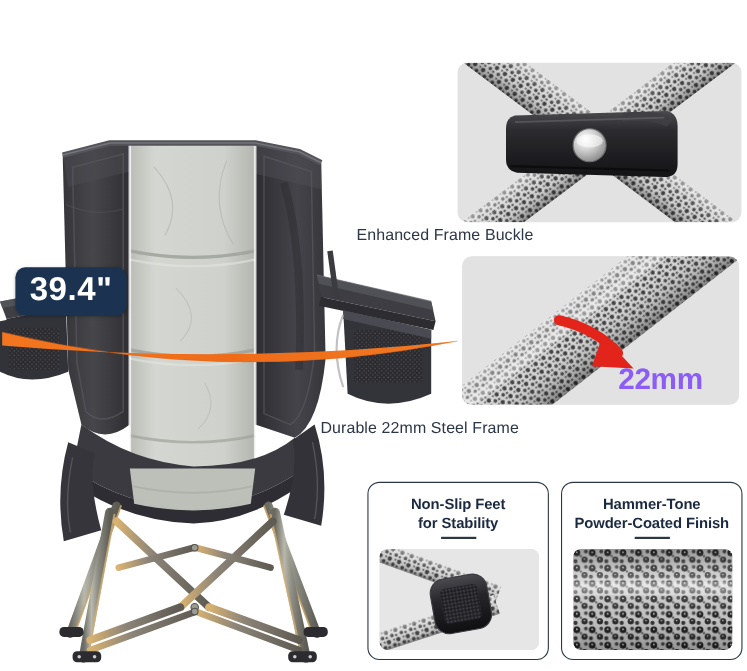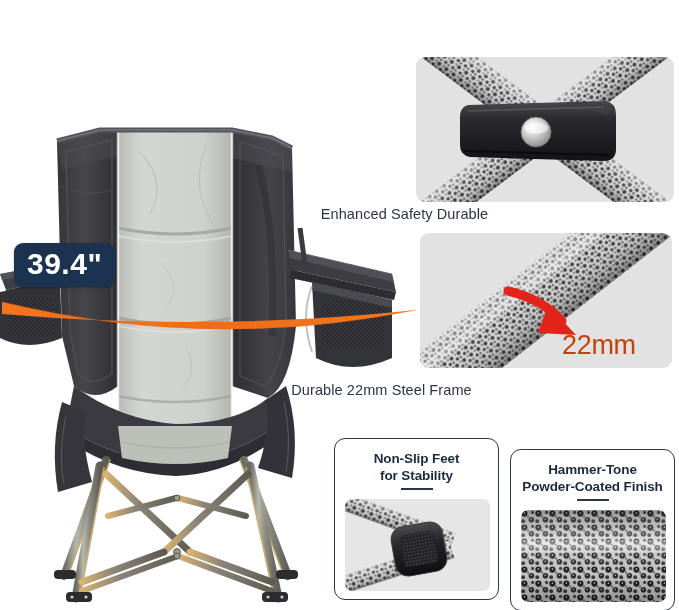--- a/index.html
+++ b/index.html
@@ -52,43 +52,43 @@
   }
   .cap-buckle { left:0; top:206px; width:679px; text-align:center; padding-left:130px; }
   .cap-frame  { left:0; top:382px; width:679px; text-align:center; padding-left:84px; }
 
   
   .card {
     position:absolute; background:#ffffff;
     border:1.4px solid #2b3647; border-radius:11px;padding-left:11px;
   }
   .card-feet  { left:334px; top:438px; width:165px; height:162px; }
-  .card-coat  { left:510px; top:449px; width:165px; height:162px; }
+  .card-coat  { left:510px; top:438px; width:165px; height:162px; }
   .card-title {
     position:absolute; left:0; top:11px; width:100%;
     text-align:center; font-size:13.5px; font-weight:700;
     line-height:17px; color:#1b2a41; letter-spacing:-0.1px;
   }
   .card-rule {
     position:absolute; left:50%; top:49px; margin-left:-16px;
     width:32px; height:2px; background:#2b3647;
   }
   .card-img {
     position:absolute; left:10px; top:60px;
     width:145px; height:92px; border-radius:7px; overflow:hidden;
     background:#e6e6e6;
   }
   .card-coat .card-title { top:11px; }
   .card-coat .card-rule { top:49px; }
 
   
   .mm-label {
     position:absolute; left:562px; top:330px;
-    font-size:27px; color:#c2410c; letter-spacing:-0.3px;
-    font-weight:400; z-index:12;
+    font-size:27px; color:#8b5cf6; letter-spacing:-0.3px;
+    font-weight:700; z-index:12;
   }
 </style>
 </head>
 <body>
 
 <div class="header">
 </div>
 
 <div class="badge">39.4"</div>
 
@@ -298,21 +298,21 @@
       <path d="M150 46 Q186 42 196 52 L190 58 Q172 50 150 54 Z" fill="#3f3f44" opacity="0.9"></path>
       <path d="M52 54 L188 50" stroke="#6b6b70" stroke-width="1.6" opacity="0.55" fill="none"></path>
       <path d="M48 94 L192 98" stroke="#000000" stroke-width="2" opacity="0.5" fill="none"></path>
 
       <circle cx="120" cy="75" r="15" fill="url(#rivetG)"></circle>
       <ellipse cx="120" cy="71" rx="12" ry="6" fill="#ffffff" opacity="0.55"></ellipse>
       <circle cx="120" cy="75" r="15" fill="none" stroke="#6f6f6f" stroke-width="1"></circle>
     </g>
   </svg>
 </div>
-<div class="panel-cap cap-buckle">Enhanced Safety Durable</div>
+<div class="panel-cap cap-buckle">Enhanced Frame Buckle</div>
 
 <div class="panel panel-frame">
   <svg width="252" height="135" viewBox="0 0 252 135">
     <defs>
       <clipPath id="pclip2">
           <rect width="252" height="135" rx="9"></rect>
         </clipPath>
     </defs>
     <g clip-path="url(#pclip2)">
       <rect width="252" height="135" fill="#e2e2e2"></rect>

